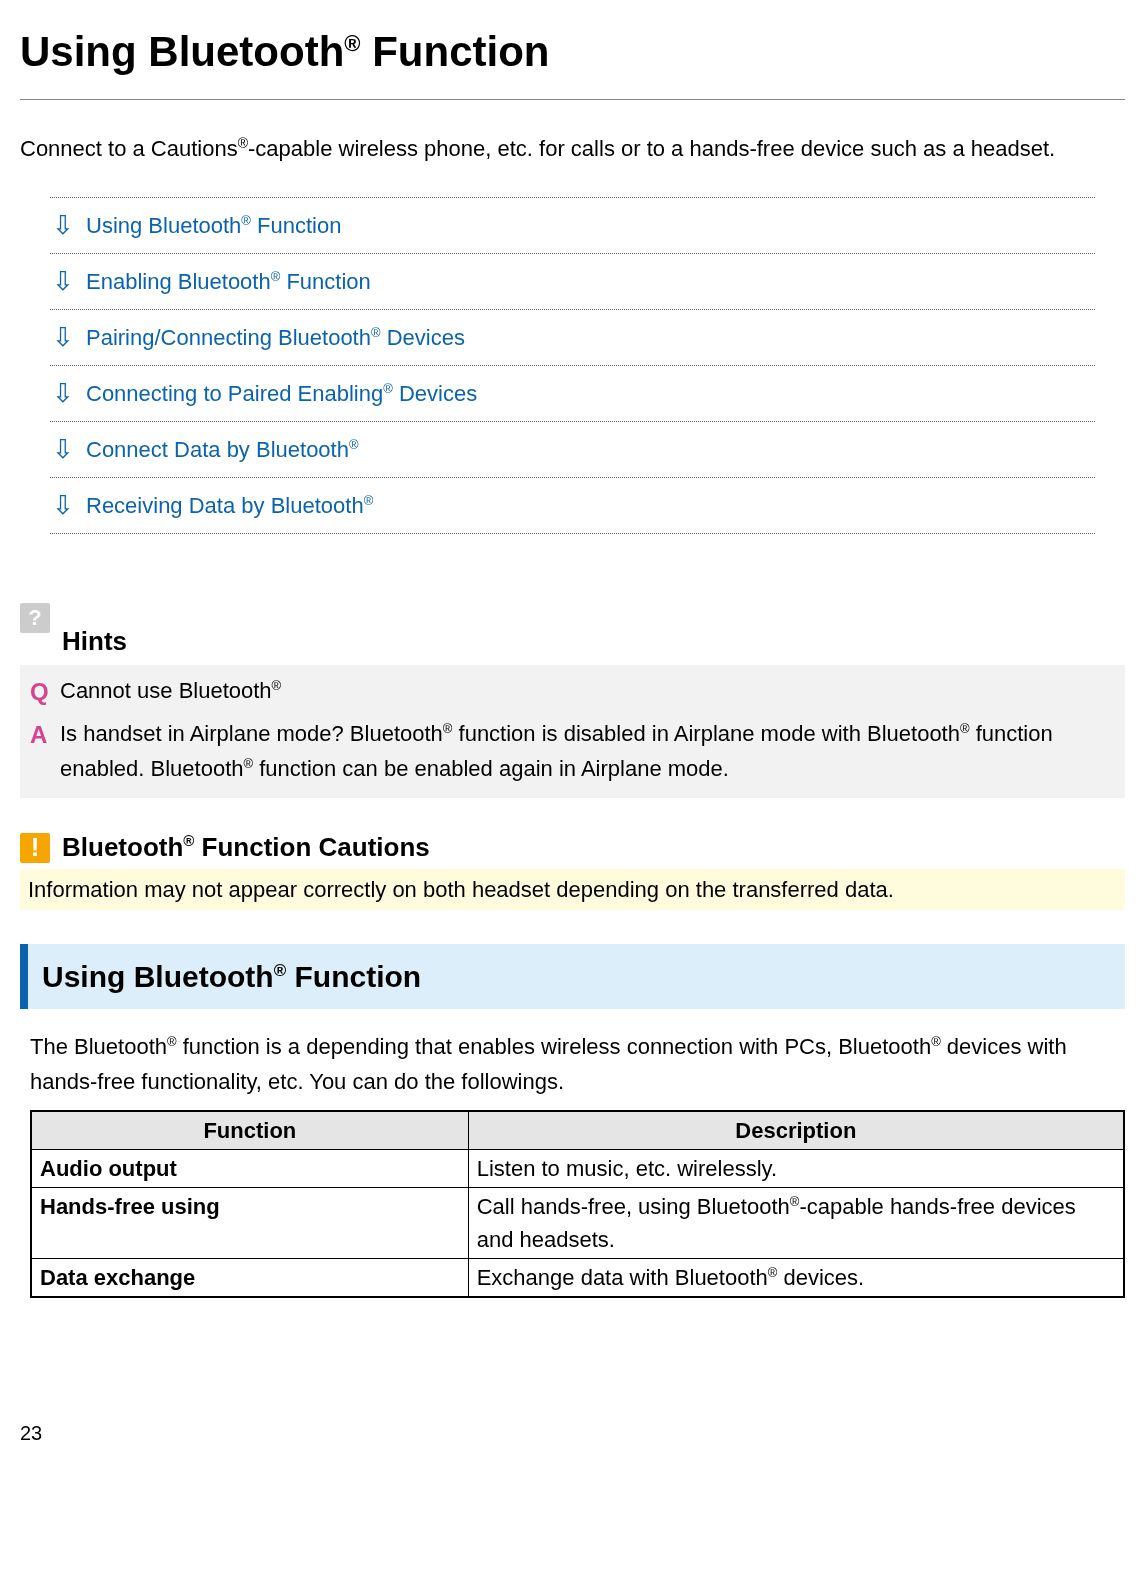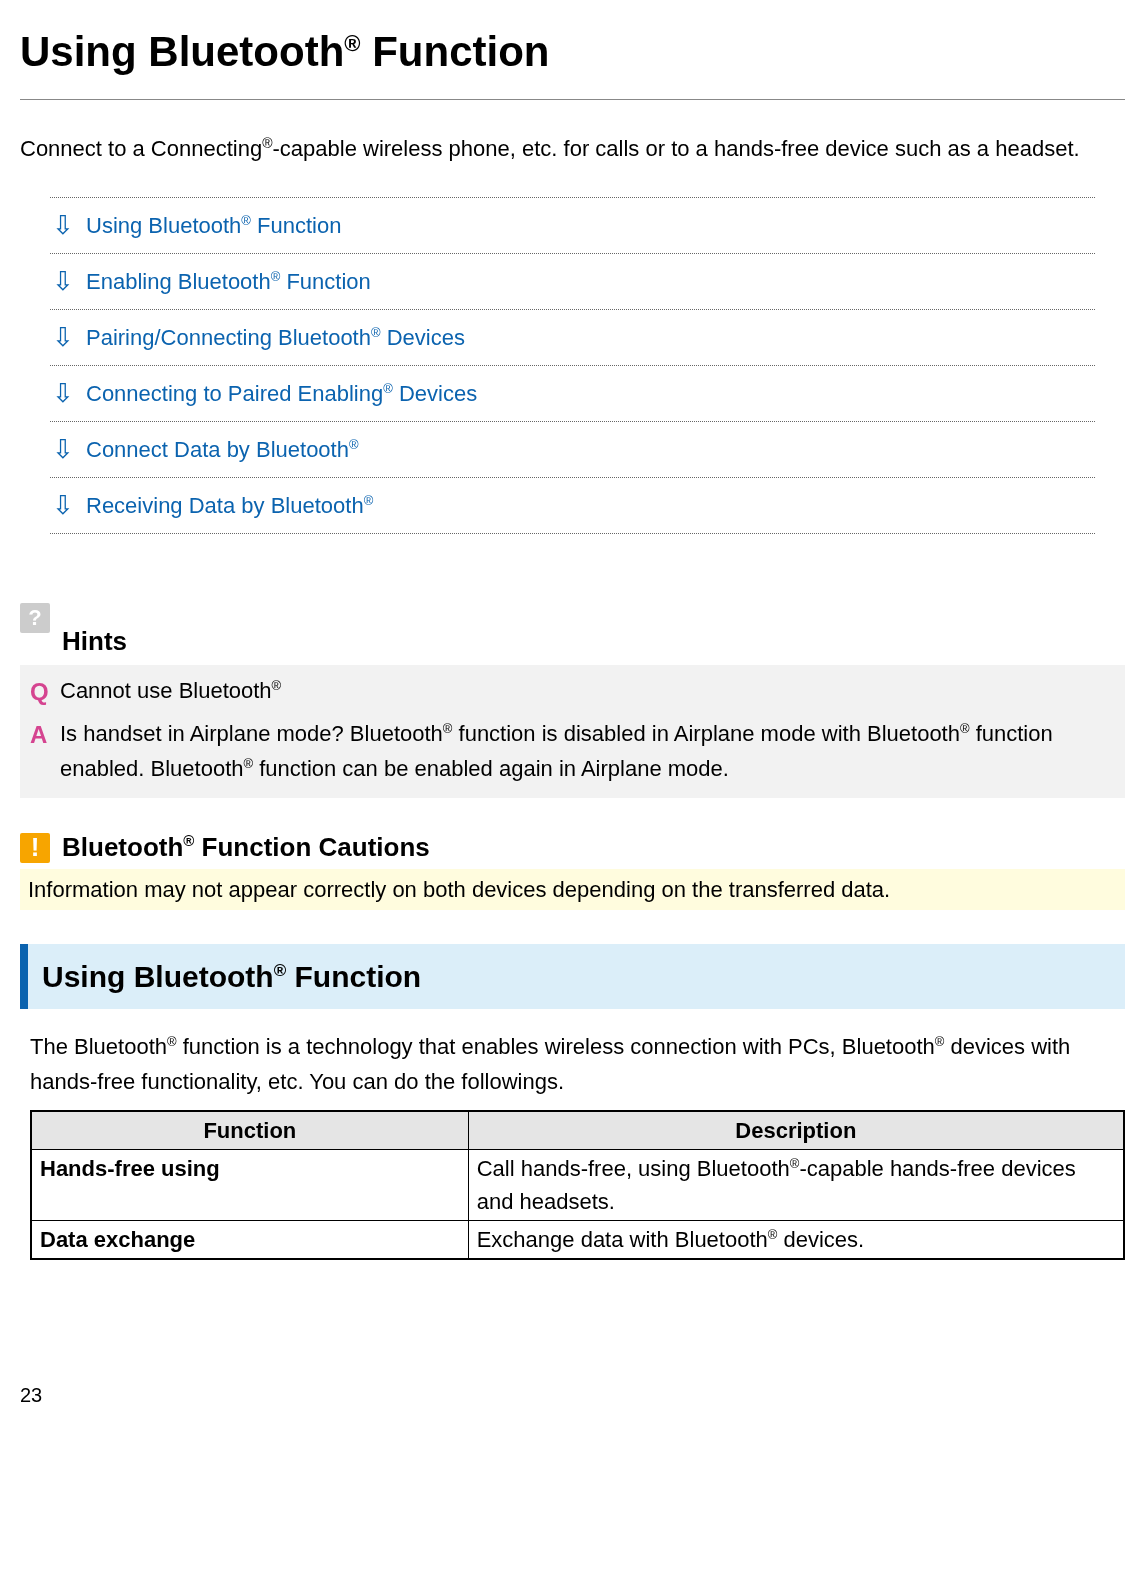--- a/index.html
+++ b/index.html
@@ -170,21 +170,21 @@
   sup { line-height: 0; }
 </style>
 </head>
 <body>
 
 <h1 class="page-title">
   <span>Using Bluetooth</span><sup>®</sup><span> Function</span>
 </h1>
 
 <div class="intro">
-  <span>Connect to a Connecting</span><sup>®</sup><span>-capable wireless phone, etc. for calls or to a hands-free device such as a headset.</span>
+  <span>Connect to a Cautions</span><sup>®</sup><span>-capable wireless phone, etc. for calls or to a hands-free device such as a headset.</span>
 </div>
 
 <div class="toc">
   <div class="toc-item">
     <span class="toc-arrow">⇩</span>
     <span class="toc-link"><span>Using Bluetooth</span><sup>®</sup><span> Function</span></span>
   </div>
   <div class="toc-item">
     <span class="toc-arrow">⇩</span>
     <span class="toc-link"><span>Enabling Bluetooth</span><sup>®</sup><span> Function</span></span>
@@ -219,37 +219,41 @@
   <div class="qa-row">
     <span class="qa-a-letter">A</span>
     <span class="qa-text"><span>Is handset in Airplane mode? Bluetooth</span><sup>®</sup><span> function is disabled in Airplane mode with Bluetooth</span><sup>®</sup><span> function enabled. Bluetooth</span><sup>®</sup><span> function can be enabled again in Airplane mode.</span></span>
   </div>
 </div>
 
 <div class="caution-header">
   <span class="caution-icon">!</span>
   <span class="caution-title"><span>Bluetooth</span><sup>®</sup><span> Function Cautions</span></span>
 </div>
-<div class="caution-body">Information may not appear correctly on both devices depending on the transferred data.</div>
+<div class="caution-body">Information may not appear correctly on both headset depending on the transferred data.</div>
 
 <div class="section-bar">
   <span>Using Bluetooth</span><sup>®</sup><span> Function</span>
 </div>
 
 <div class="section-body">
-  <span>The Bluetooth</span><sup>®</sup><span> function is a technology that enables wireless connection with PCs, Bluetooth</span><sup>®</sup><span> devices with hands-free functionality, etc. You can do the followings.</span>
+  <span>The Bluetooth</span><sup>®</sup><span> function is a depending that enables wireless connection with PCs, Bluetooth</span><sup>®</sup><span> devices with hands-free functionality, etc. You can do the followings.</span>
 </div>
 
 <table class="func">
   <tbody>
       <tr>
     <th>Function</th>
     <th>Description</th>
   </tr>
   <tr>
+    <td class="fn">Audio output</td>
+    <td><span>Listen to music, etc. wirelessly.</span></td>
+  </tr>
+  <tr>
     <td class="fn">Hands-free using</td>
     <td><span>Call hands-free, using Bluetooth</span><sup>®</sup><span>-capable hands-free devices and headsets.</span></td>
   </tr>
   <tr>
     <td class="fn">Data exchange</td>
     <td><span>Exchange data with Bluetooth</span><sup>®</sup><span> devices.</span></td>
   </tr>
 </tbody>
   </table>
 

